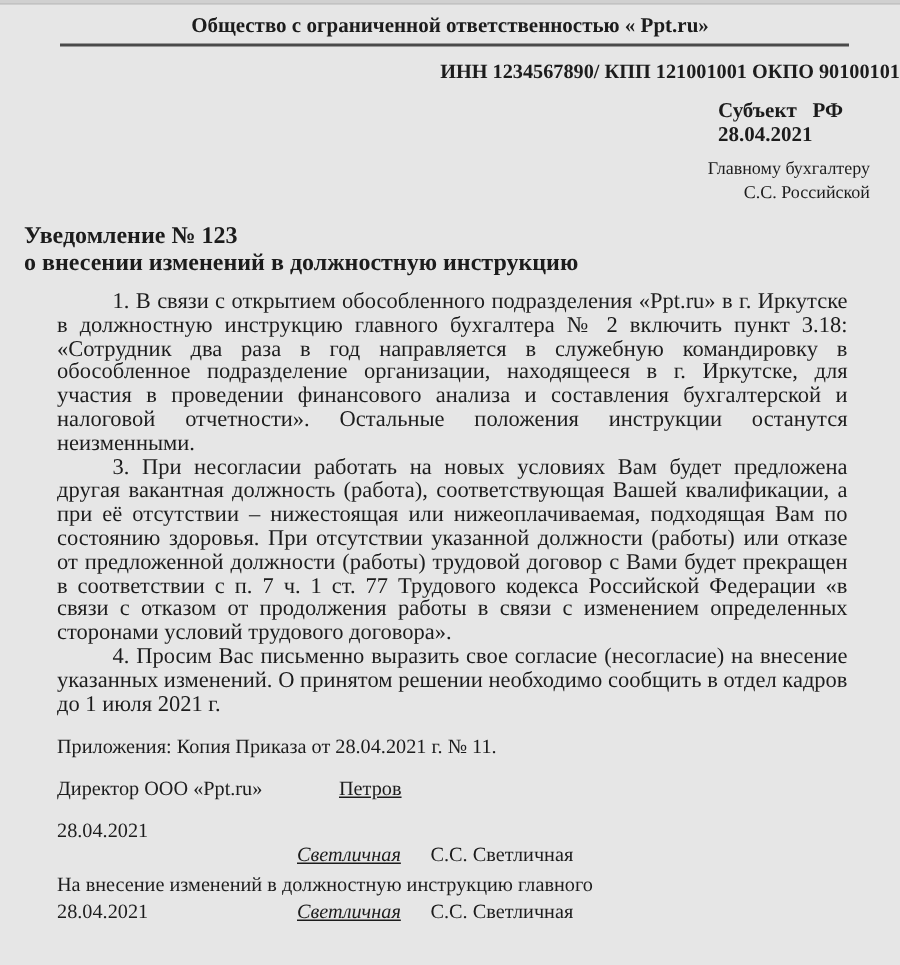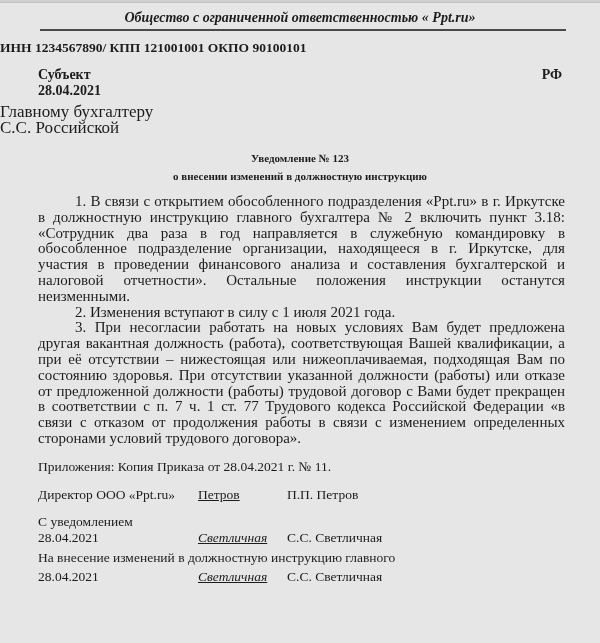--- a/index.html
+++ b/index.html
@@ -17,53 +17,54 @@
     height: 3px;
     background: #d0d0d0;
     border-bottom: 1px solid #c2c2c2;
   }
   .company {
     margin-top: 6px;
     text-align: center;
     font-weight: bold;
     font-size: 14px;
     line-height: 17px;
-    font-style: italic;
   }
   .rule {
     margin: 3px 34px 0 40px;
     border-top: 2px solid #4a4a4a;
   }
   .inn {
     margin-top: 9px;
-    text-align: left;
+    text-align: right;
     font-weight: bold;
     font-size: 13.5px;
     line-height: 15px;
   }
   .meta-row {
     display: flex;
-    justify-content: space-between;
+    justify-content: flex-end;
     align-items: flex-start;
     margin: 12px 38px 0 38px;
     font-weight: bold;
     font-size: 14px;
     line-height: 16px;
   }
   .addressee {
-    margin: 5px 36px 0 0;
-    font-size: 17px;
+    margin: 5px 20px 0 0;
+    text-align: right;
+    font-size: 12px;
     line-height: 16px;
   }
   .doc-title {
     margin-top: 13px;
-    text-align: center;
+    text-align: left;
     font-weight: bold;
-    font-size: 11px;
+    font-size: 16px;
     line-height: 18px;
+    margin-left: 16px;
   }
   .body-text {
     margin: 9px 35px 0 38px;
     text-align: justify;
     font-size: 15px;
     line-height: 15.8px;
   }
   .body-text p { text-indent: 37px; }
   .attachments {
     margin: 12px 35px 12px 38px;
@@ -72,21 +73,21 @@
   }
   .sig-block {
     margin: 0 35px 0 38px;
     font-size: 13.5px;
     line-height: 15.8px;
   }
   .sig-row { display: flex; align-items: flex-start; }
   .sig-row .col-pos  { width: 160px; }
   .sig-row .col-sig  { width: 89px; text-decoration: underline; }
   .sig-row .col-name { flex: 1; }
-  .row-director { margin-top: 10px; }
+  .row-director { margin-top: 10px; gap: 28px; }
   .row-ack { margin-top: 12px; }
   .row-ack .col-sig, .row-ack .col-name { padding-top: 15.8px; }
   .consent-line { margin-top: 4px; }
   .row-accountant { margin-top: 3px; }
   .italic { font-style: italic; }
 </style>
 </head>
 <body>
 
 <div class="page">
@@ -112,37 +113,35 @@
     <div>С.С. Российской</div>
   </div>
 
   <div class="doc-title">
     <div>Уведомление № 123</div>
     <div>о внесении изменений в должностную инструкцию</div>
   </div>
 
   <div class="body-text">
     <p>1. В связи с открытием обособленного подразделения «Ppt.ru» в г. Иркутске в должностную инструкцию главного бухгалтера № 2 включить пункт 3.18: «Сотрудник два раза в год направляется в служебную командировку в обособленное подразделение организации, находящееся в г. Иркутске, для участия в проведении финансового анализа и составления бухгалтерской и налоговой отчетности». Остальные положения инструкции останутся неизменными.</p>
-    <p>2. Изменения вступают в силу с 1 июля 2021 года.</p>
     <p>3. При несогласии работать на новых условиях Вам будет предложена другая вакантная должность (работа), соответствующая Вашей квалификации, а при её отсутствии – нижестоящая или нижеоплачиваемая, подходящая Вам по состоянию здоровья. При отсутствии указанной должности (работы) или отказе от предложенной должности (работы) трудовой договор с Вами будет прекращен в соответствии с п. 7 ч. 1 ст. 77 Трудового кодекса Российской Федерации «в связи с отказом от продолжения работы в связи с изменением определенных сторонами условий трудового договора».</p>
+    <p>4. Просим Вас письменно выразить свое согласие (несогласие) на внесение указанных изменений. О принятом решении необходимо сообщить в отдел кадров до 1 июля 2021 г.</p>
   </div>
 
   <div class="attachments">Приложения: Копия Приказа от 28.04.2021 г. № 11.</div>
 
   <div class="sig-block">
 
     <div class="sig-row row-director">
       <div class="col-pos">Директор ООО «Ppt.ru»</div>
       <div class="col-sig">Петров</div>
-      <div class="col-name">П.П. Петров</div>
     </div>
 
     <div class="sig-row row-ack">
       <div class="col-pos">
-        <div>С уведомлением</div>
         <div>28.04.2021</div>
       </div>
       <div class="col-sig italic">Светличная</div>
       <div class="col-name">С.С. Светличная</div>
     </div>
 
     <div class="consent-line">На внесение изменений в должностную инструкцию главного</div>
 
     <div class="sig-row row-accountant">
       <div class="col-pos">

